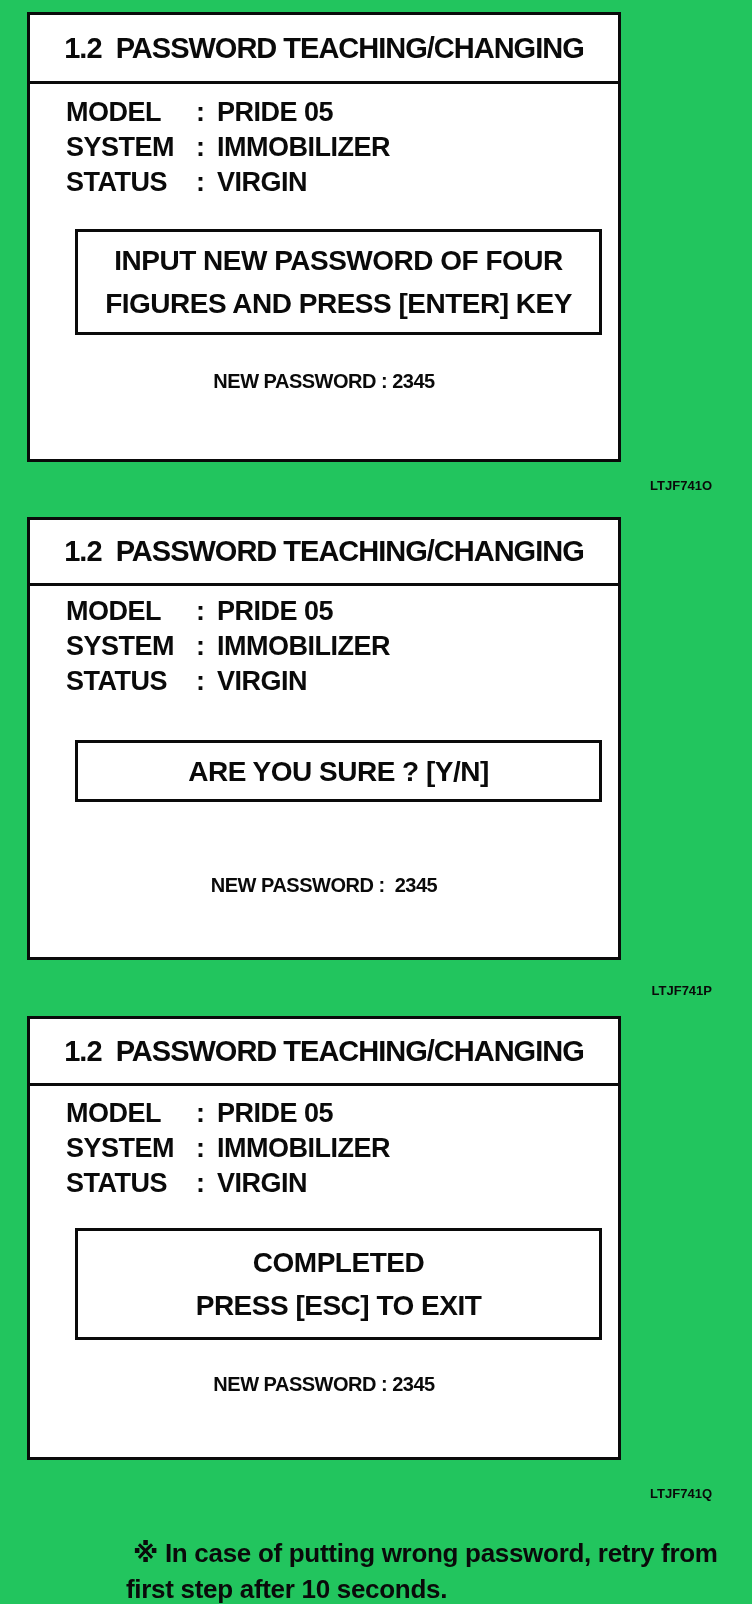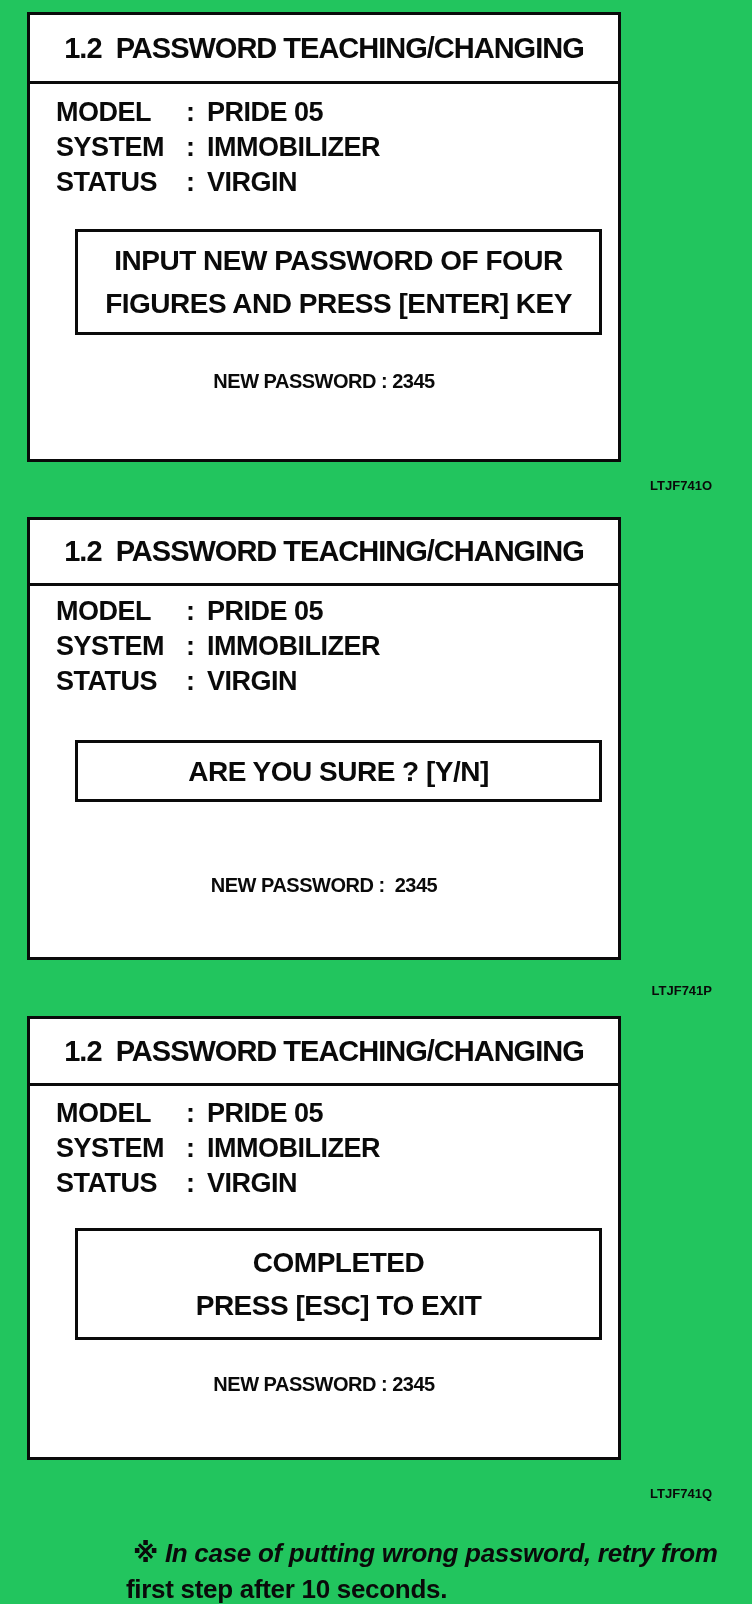--- a/index.html
+++ b/index.html
@@ -27,21 +27,21 @@
     height:66px;
     border-bottom:3px solid #0a0a0a;
     display:flex;align-items:center;justify-content:center;
   }
   .s2 .hdr{height:63px;}
   .s3 .hdr{height:64px;}
   .title{
     font-size:29px;letter-spacing:-1px;white-space:pre;
   }
 
-  .info{position:absolute;left:26px;right:10px;}
+  .info{position:absolute;left:36px;right:10px;}
   .s1 .info{top:80px;}
   .s2 .info{top:74px;}
   .s3 .info{top:77px;}
   .row{display:flex;line-height:35px;font-size:27px;letter-spacing:-0.5px;}
   .row .k{width:130px;}
   .row .c{width:21px;}
   .row .v{white-space:pre;}
 
   .msgbox{
     position:absolute;left:25px;right:16px;
@@ -72,21 +72,21 @@
   }
   .fig1{top:478px;}
   .fig2{top:983px;}
   .fig3{top:1486px;}
 
   
   .fn{
     position:absolute;left:126px;top:1535px;width:600px;
     font-size:26px;letter-spacing:-0.3px;line-height:36px;
   }
-  .fn .l1{padding-left:7px;font-style:italic;}
+  .fn .l1{padding-left:7px;}
 </style>
 </head>
 <body>
 
 <div class="page">
 
   <div class="screen s1">
     <div class="hdr">
       <span class="title">1.2  PASSWORD TEACHING/CHANGING</span>
     </div>

